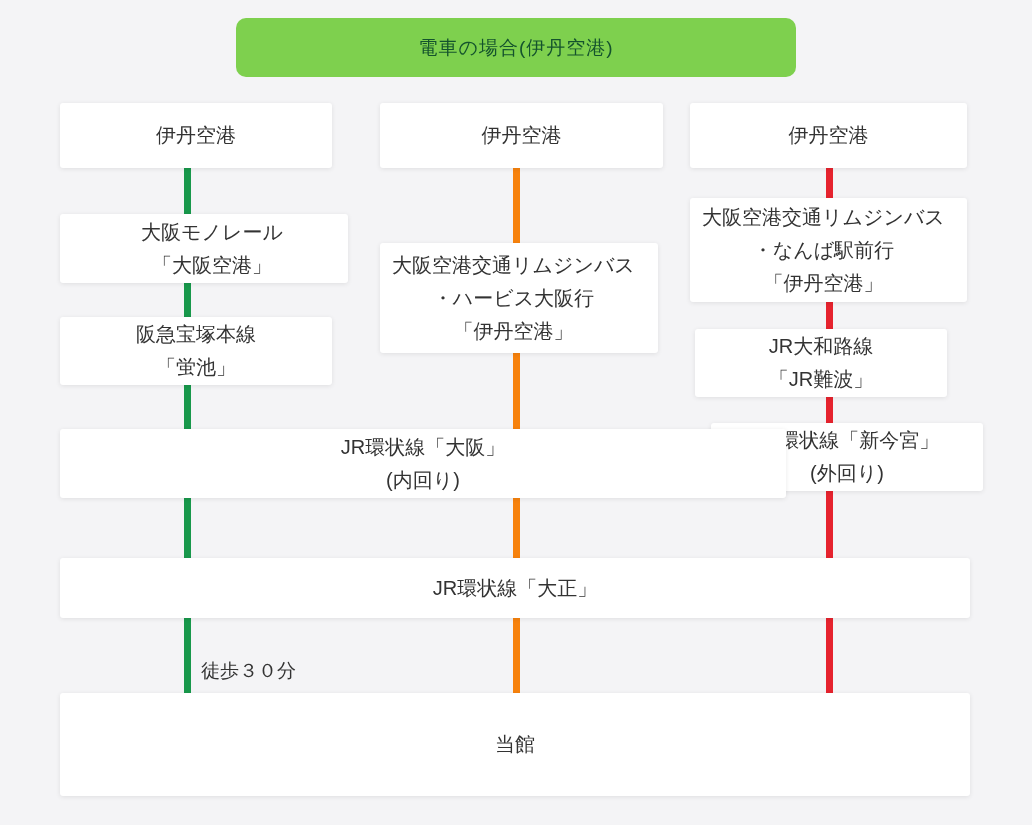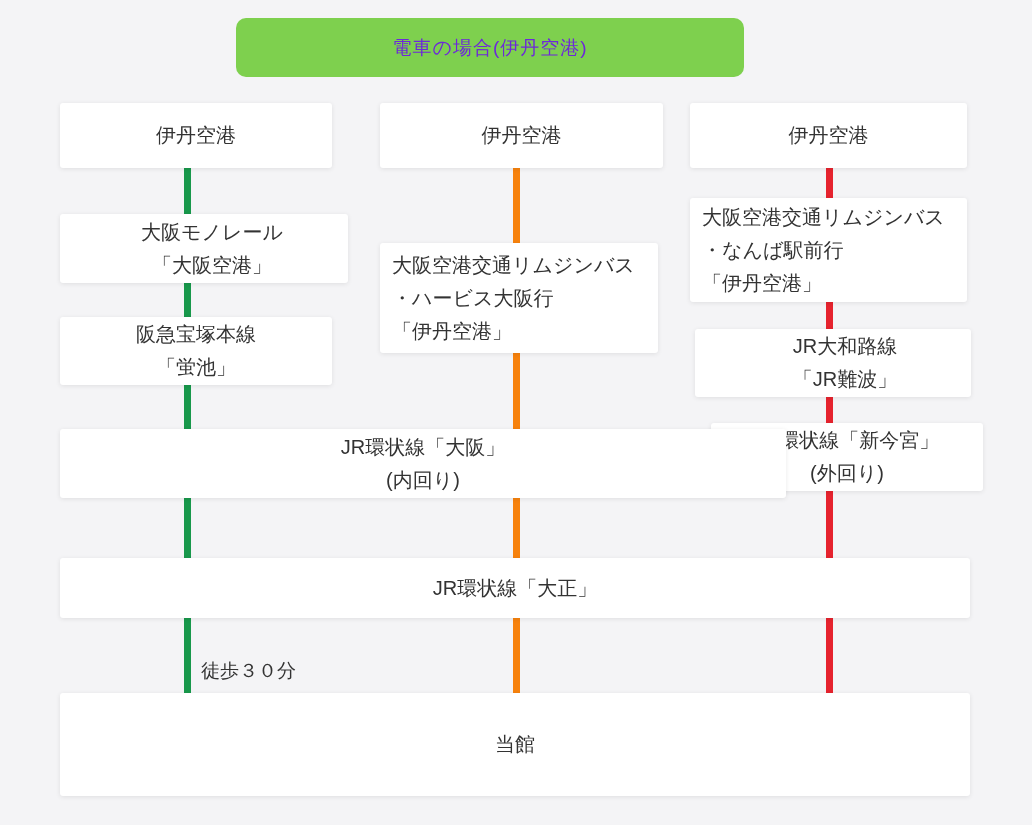--- a/index.html
+++ b/index.html
@@ -11,27 +11,27 @@
     position: relative;
     width: 1032px;
     height: 825px;
     background: #f4f4f6;
     overflow: hidden;
   }
   .banner {
     position: absolute;
     left: 236px;
     top: 18px;
-    width: 508px;
+    width: 560px;
     height: 59px;
     border-radius: 10px;
     display: flex;
     align-items: center;
     justify-content: center;
-    color: #6d28d9;
+    color: #14532d;
     font-size: 19px;
     letter-spacing: 1px;
   }
   .route-line {
     position: absolute;
     top: 168px;
     width: 7px;
     height: 525px;
     z-index: 1;
   }
@@ -48,34 +48,34 @@
     align-items: center;
     justify-content: center;
     text-align: center;
     color: #333333;
     font-size: 20px;
     line-height: 1.65;
     white-space: pre-line;
   }
   .node.left-align {
     justify-content: flex-start;
-    text-align: left;
+    text-align: center;
     padding-left: 12px;
     padding-right: 20px;
     box-sizing: border-box;
   }
   
   .n-l-airport      { left: 60px;  top: 103px; width: 272px; height: 65px; }
   .n-m-airport      { left: 380px; top: 103px; width: 283px; height: 65px; }
   .n-r-airport      { left: 690px; top: 103px; width: 277px; height: 65px; }
   .n-r-bus          { left: 690px; top: 198px; width: 277px; height: 104px; }
   .n-l-monorail     { left: 60px;  top: 214px; width: 272px; height: 69px; padding-left: 16px; }
   .n-m-bus          { left: 380px; top: 243px; width: 278px; height: 110px; }
   .n-l-hankyu       { left: 60px;  top: 317px; width: 272px; height: 68px; }
-  .n-r-yamatoji     { left: 695px; top: 329px; width: 252px; height: 68px; padding-left: 24px; }
+  .n-r-yamatoji     { left: 695px; top: 329px; width: 252px; height: 68px; }
   .n-r-shinimamiya  { left: 695px; top: 423px; width: 272px; height: 68px; margin-left: 16px; }
   .n-wide-osaka     { left: 60px;  top: 429px; width: 726px; height: 69px; }
   .n-wide-taisho    { left: 60px;  top: 558px; width: 910px; height: 60px; }
   .n-destination    { left: 60px;  top: 693px; width: 910px; height: 103px; }
   .walk-label {
     position: absolute;
     left: 201px;
     top: 658px;
     font-size: 19px;
     color: #333333;

